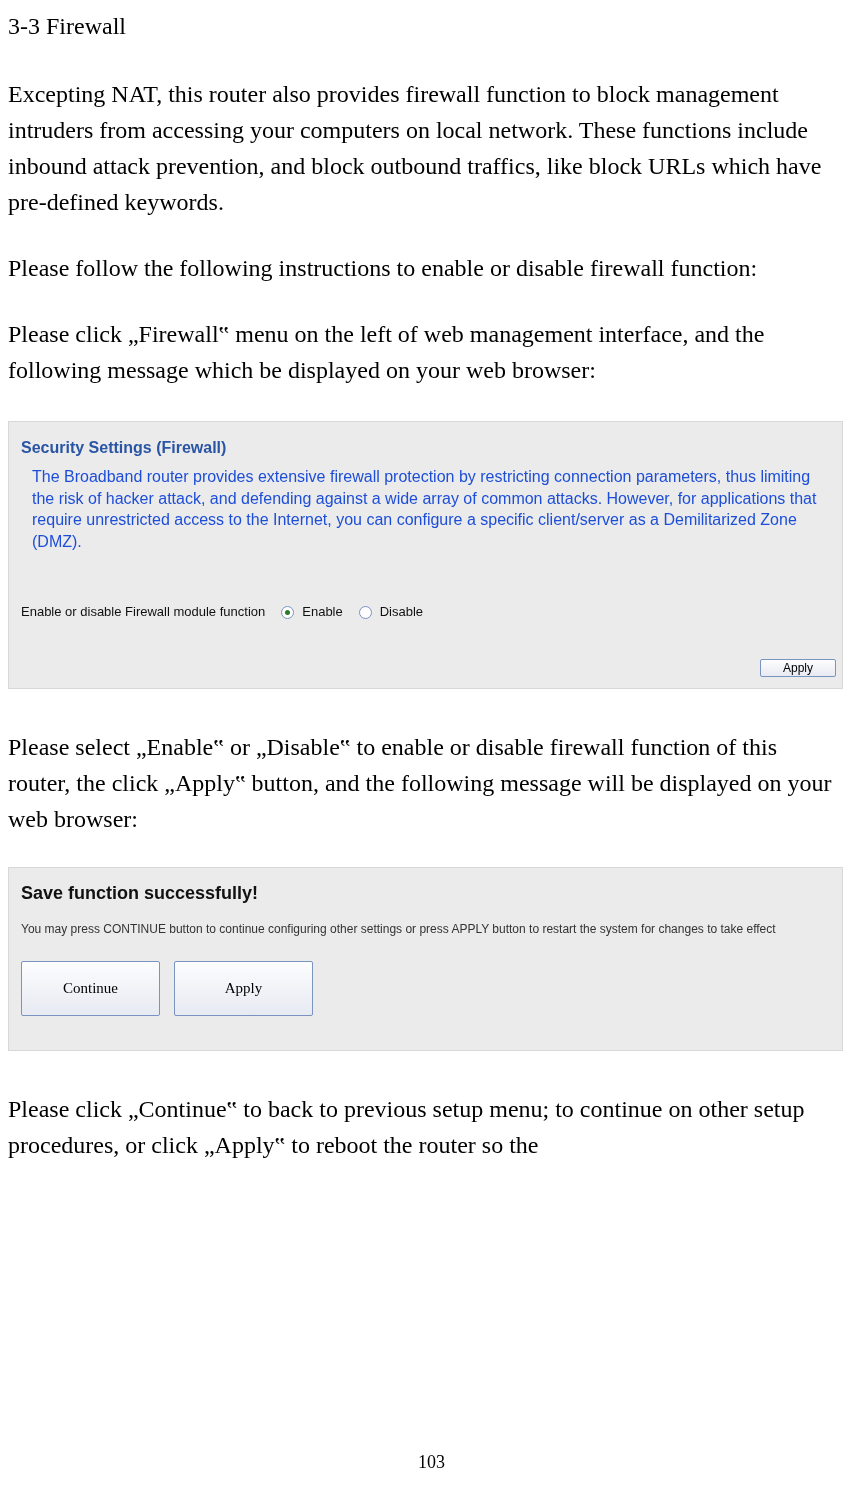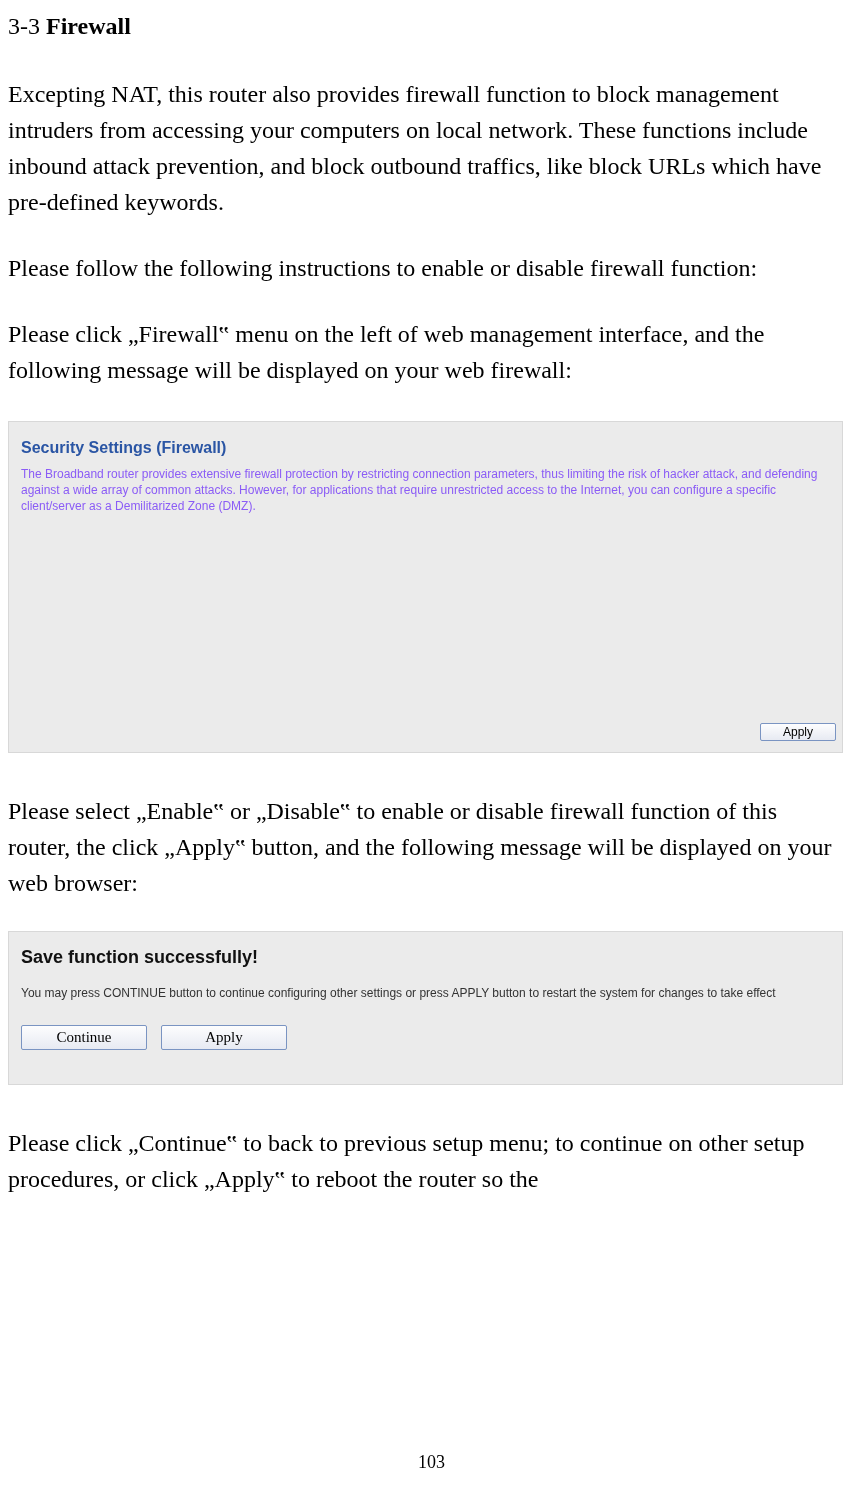--- a/index.html
+++ b/index.html
@@ -13,48 +13,48 @@
       color: #000;
       padding: 8px 10px 0 8px;
       position: relative;
     }
     .section-heading {
       font-family: "Times New Roman", Times, serif;
       font-size: 24px;
       margin-bottom: 32px;
     }
     .section-heading .num { font-weight: normal; text-align: right; }
-    .section-heading .title { font-weight: bold; }
+    .section-heading .title { font-weight: normal; }
     .para {
       margin-bottom: 30px;
     }
     .screenshot-panel {
       width: 835px;
       background: #ebebeb;
       border: 1px solid #d8d8d8;
       font-family: Arial, Helvetica, sans-serif;
       margin-bottom: 40px;
       position: relative;
     }
     .panel1 {
-      height: 332px;
+      height: 268px;
       margin-top: 33px;
     }
     .panel-title {
       font-family: Arial, Helvetica, sans-serif;
       font-weight: bold;
       color: #2a55a4;
       font-size: 16px;
       padding: 14px 12px 6px 12px;
     }
     .panel-desc {
       font-family: Arial, Helvetica, sans-serif;
-      font-size: 12px;
-      color: #8b5cf6;
-      padding: 0 12px 0 12px;
+      font-size: 16px;
+      color: #1d4ed8;
+      padding: 0 12px 0 23px;
       line-height: 1.35;
     }
     .panel-option-row {
       padding: 50px 12px 0 12px;
       font-family: Arial, Helvetica, sans-serif;
       font-size: 13px;
       color: #111;
       display: flex;
       align-items: center;
       gap: 6px;
@@ -116,22 +116,22 @@
     }
     .btn-row {
       display: flex;
       gap: 14px;
     }
     .wide-button {
       font-family: "Times New Roman", Times, serif;
       font-size: 15px;
       background: linear-gradient(#fdfdfe, #e7eaf2);
       border: 1px solid #7a94c2;
-      padding: 3px 0;
-      width: 126px;
+      padding: 18px 0;
+      width: 139px;
       text-align: center;
       border-radius: 2px;
       cursor: pointer;
       color: #000;
     }
     .page-number {
       position: absolute;
       bottom: 10px;
       left: 0; right: 0;
       text-align: center;
@@ -143,25 +143,32 @@
   </style>
 </head>
 <body>
 
 <div class="section-heading">
   <span class="num">3-3 </span><span class="title">Firewall</span>
 </div>
 
 <p class="para">Excepting NAT, this router also provides firewall function to block management intruders from accessing your computers on local network. These functions include inbound attack prevention, and block outbound traffics, like block URLs which have pre-defined keywords.</p>
 <p class="para">Please follow the following instructions to enable or disable firewall function:</p>
-<p class="para">Please click „Firewall‟ menu on the left of web management interface, and the following message will be displayed on your web firewall:</p>
+<p class="para">Please click „Firewall‟ menu on the left of web management interface, and the following message which be displayed on your web browser:</p>
 
 <div class="screenshot-panel panel1">
   <div class="panel-title">Security Settings (Firewall)</div>
   <div class="panel-desc">The Broadband router provides extensive firewall protection by restricting connection parameters, thus limiting the risk of hacker attack, and defending against a wide array of common attacks. However, for applications that require unrestricted access to the Internet, you can configure a specific client/server as a Demilitarized Zone (DMZ).</div>
+  <div class="panel-option-row">
+    <span>Enable or disable Firewall module function</span>
+    <span class="radio-dot selected"></span>
+    <span>Enable</span>
+    <span class="radio-dot"></span>
+    <span>Disable</span>
+  </div>
   <div class="apply-button-wrap">
     <button class="small-button">Apply</button>
   </div>
 </div>
 
 <p class="para">Please select „Enable‟ or „Disable‟ to enable or disable firewall function of this router, the click „Apply‟ button, and the following message will be displayed on your web browser:</p>
 
 <div class="panel2">
   <div class="save-title">Save function successfully!</div>
   <div class="save-desc">You may press CONTINUE button to continue configuring other settings or press APPLY button to restart the system for changes to take effect</div>

